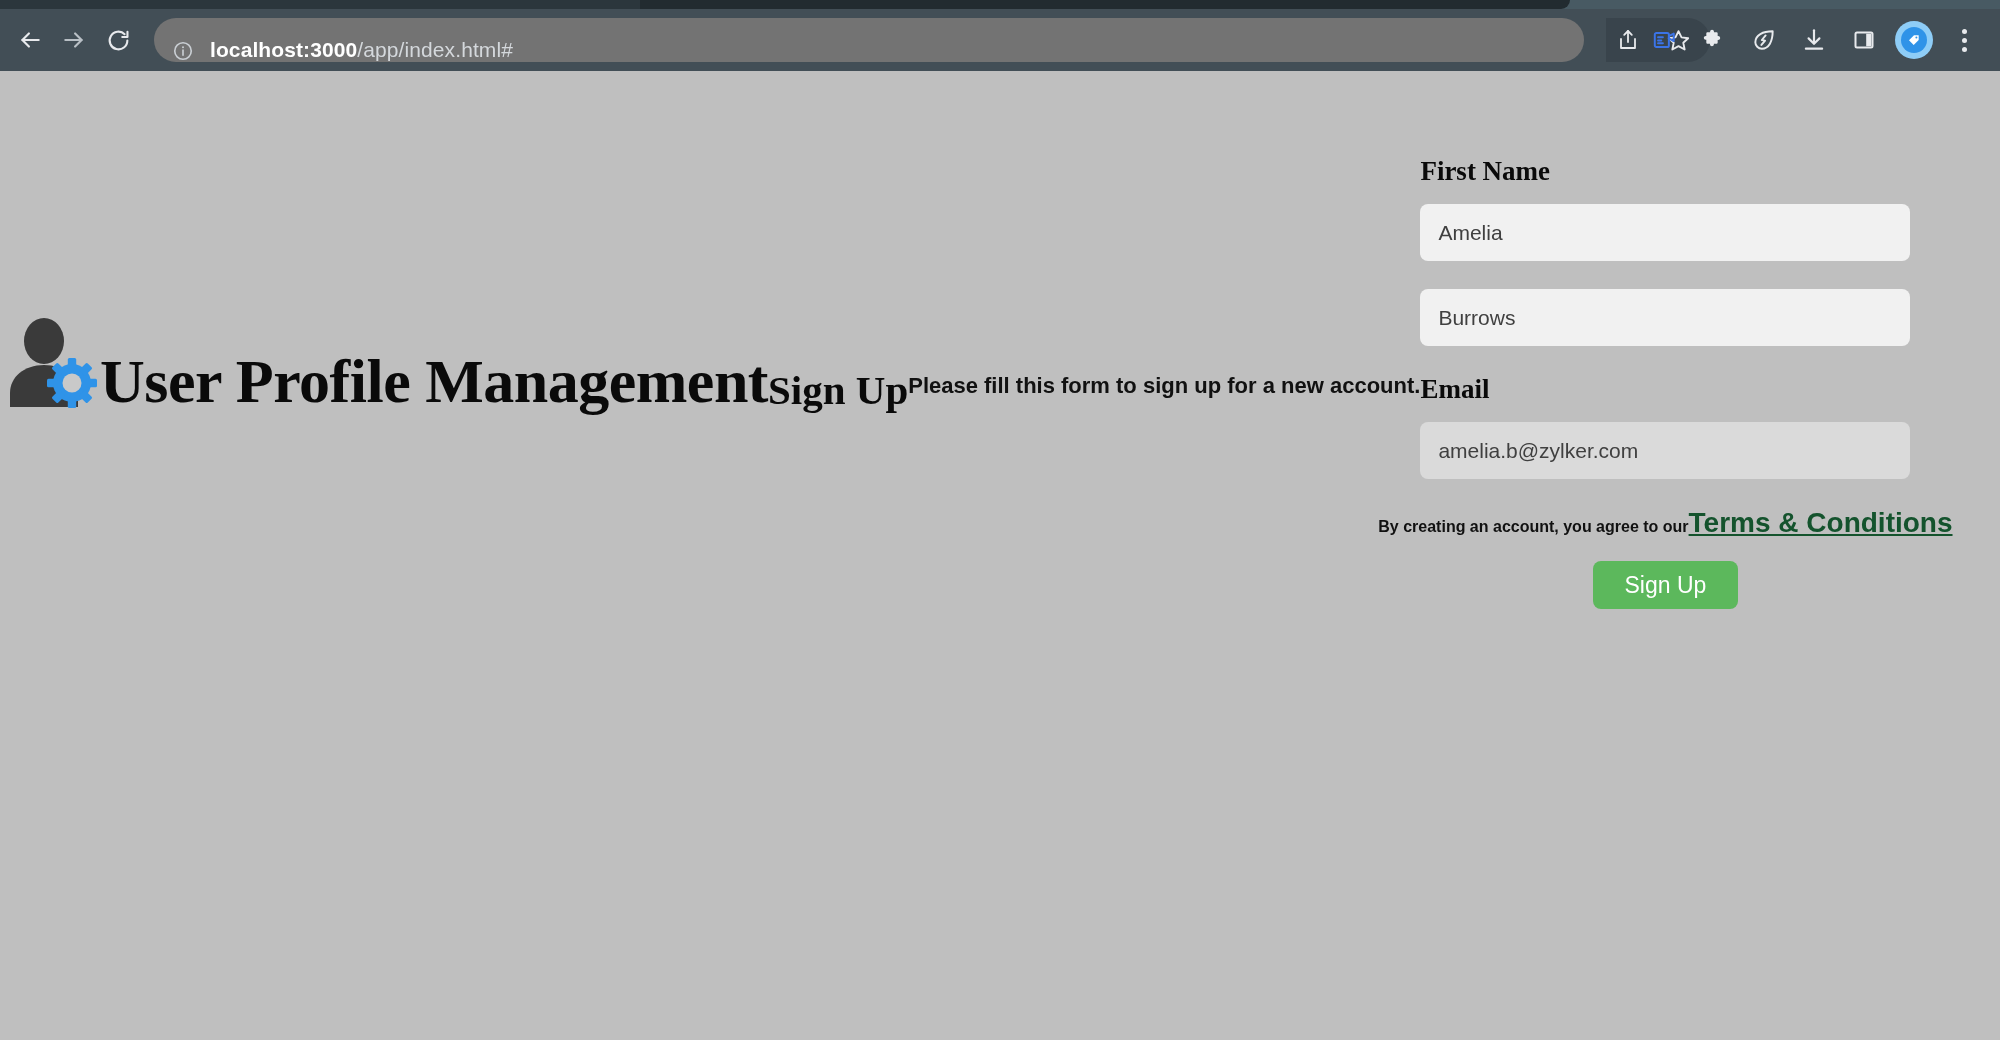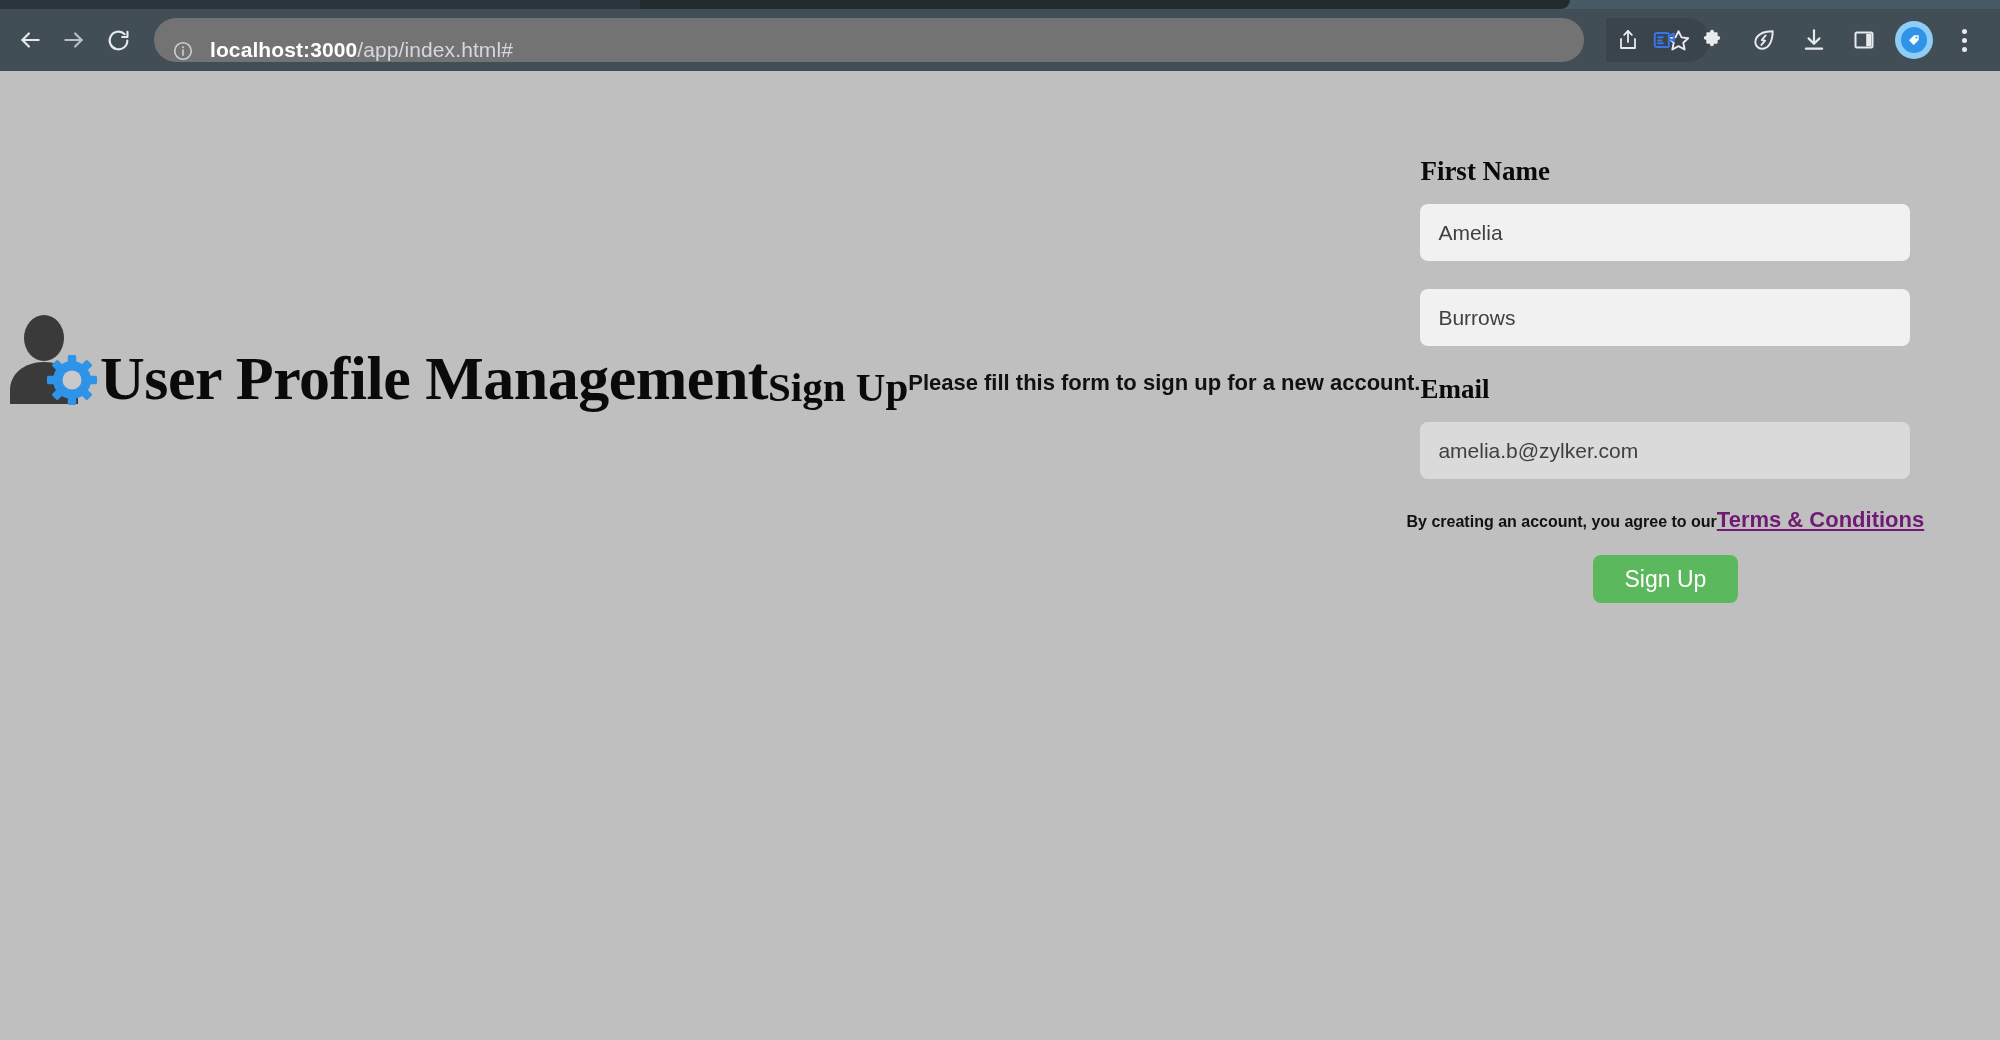--- a/index.html
+++ b/index.html
@@ -262,22 +262,22 @@
   }
   .terms-text {
     font-family: "Liberation Sans", sans-serif;
     font-weight: bold;
     font-size: 16px;
     color: #111111;
   }
   .terms-link {
     font-family: "Liberation Sans", sans-serif;
     font-weight: bold;
-    font-size: 22px;
-    color: #701a75;
+    font-size: 28px;
+    color: #14532d;
     text-decoration: underline;
     cursor: pointer;
   }
 
   .submit-row {
     width: 490px;
     display: flex;
     justify-content: center;
     margin-top: 22px;
   }

